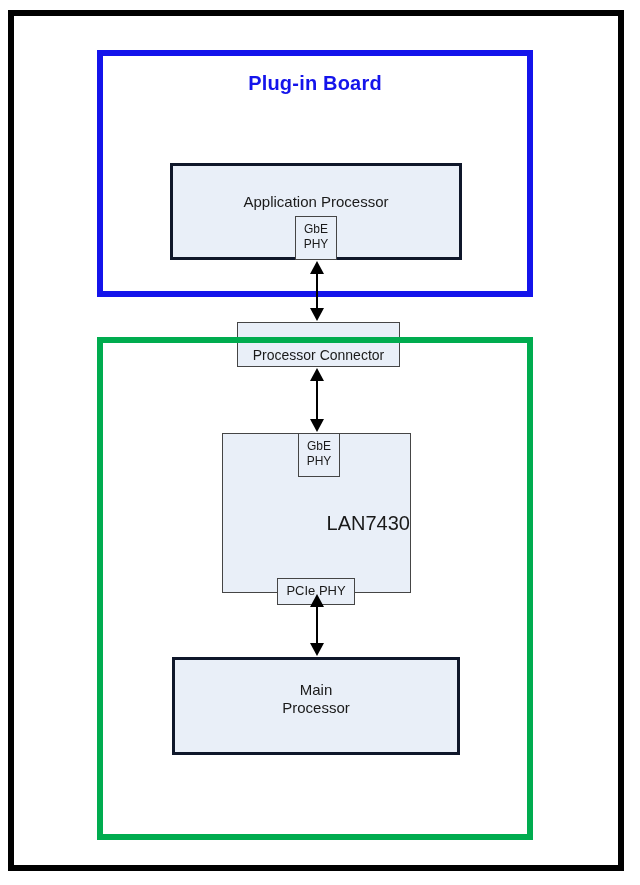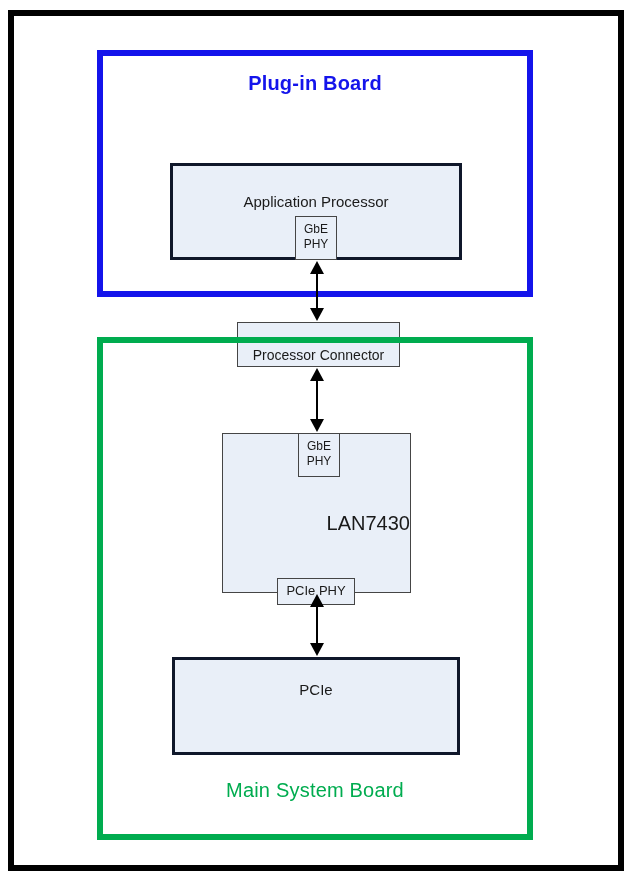--- a/index.html
+++ b/index.html
@@ -89,27 +89,27 @@
   <div class="block thin" id="lan-gbe-phy">
     <div>GbE</div>
     <div>PHY</div>
   </div>
 
   <div class="block thin" id="lan-pcie-phy">
     <span>PCIe PHY</span>
   </div>
 
   <div class="block thick" id="pcie-host">
-    <div>PCIe</div>
+    <div>Main</div>
+    <div>Processor</div>
   </div>
 
   <div class="frame" id="main-board"></div>
 
   <div class="board-title" id="plug-title">Plug-in Board</div>
-  <div class="board-title" id="main-title">Main System Board</div>
 
   <div class="arrow" id="arrow-app-backplane">
     <div class="head-up"></div>
     <div class="shaft"></div>
     <div class="head-down"></div>
   </div>
   <div class="arrow" id="arrow-backplane-lan">
     <div class="head-up"></div>
     <div class="shaft"></div>
     <div class="head-down"></div>

